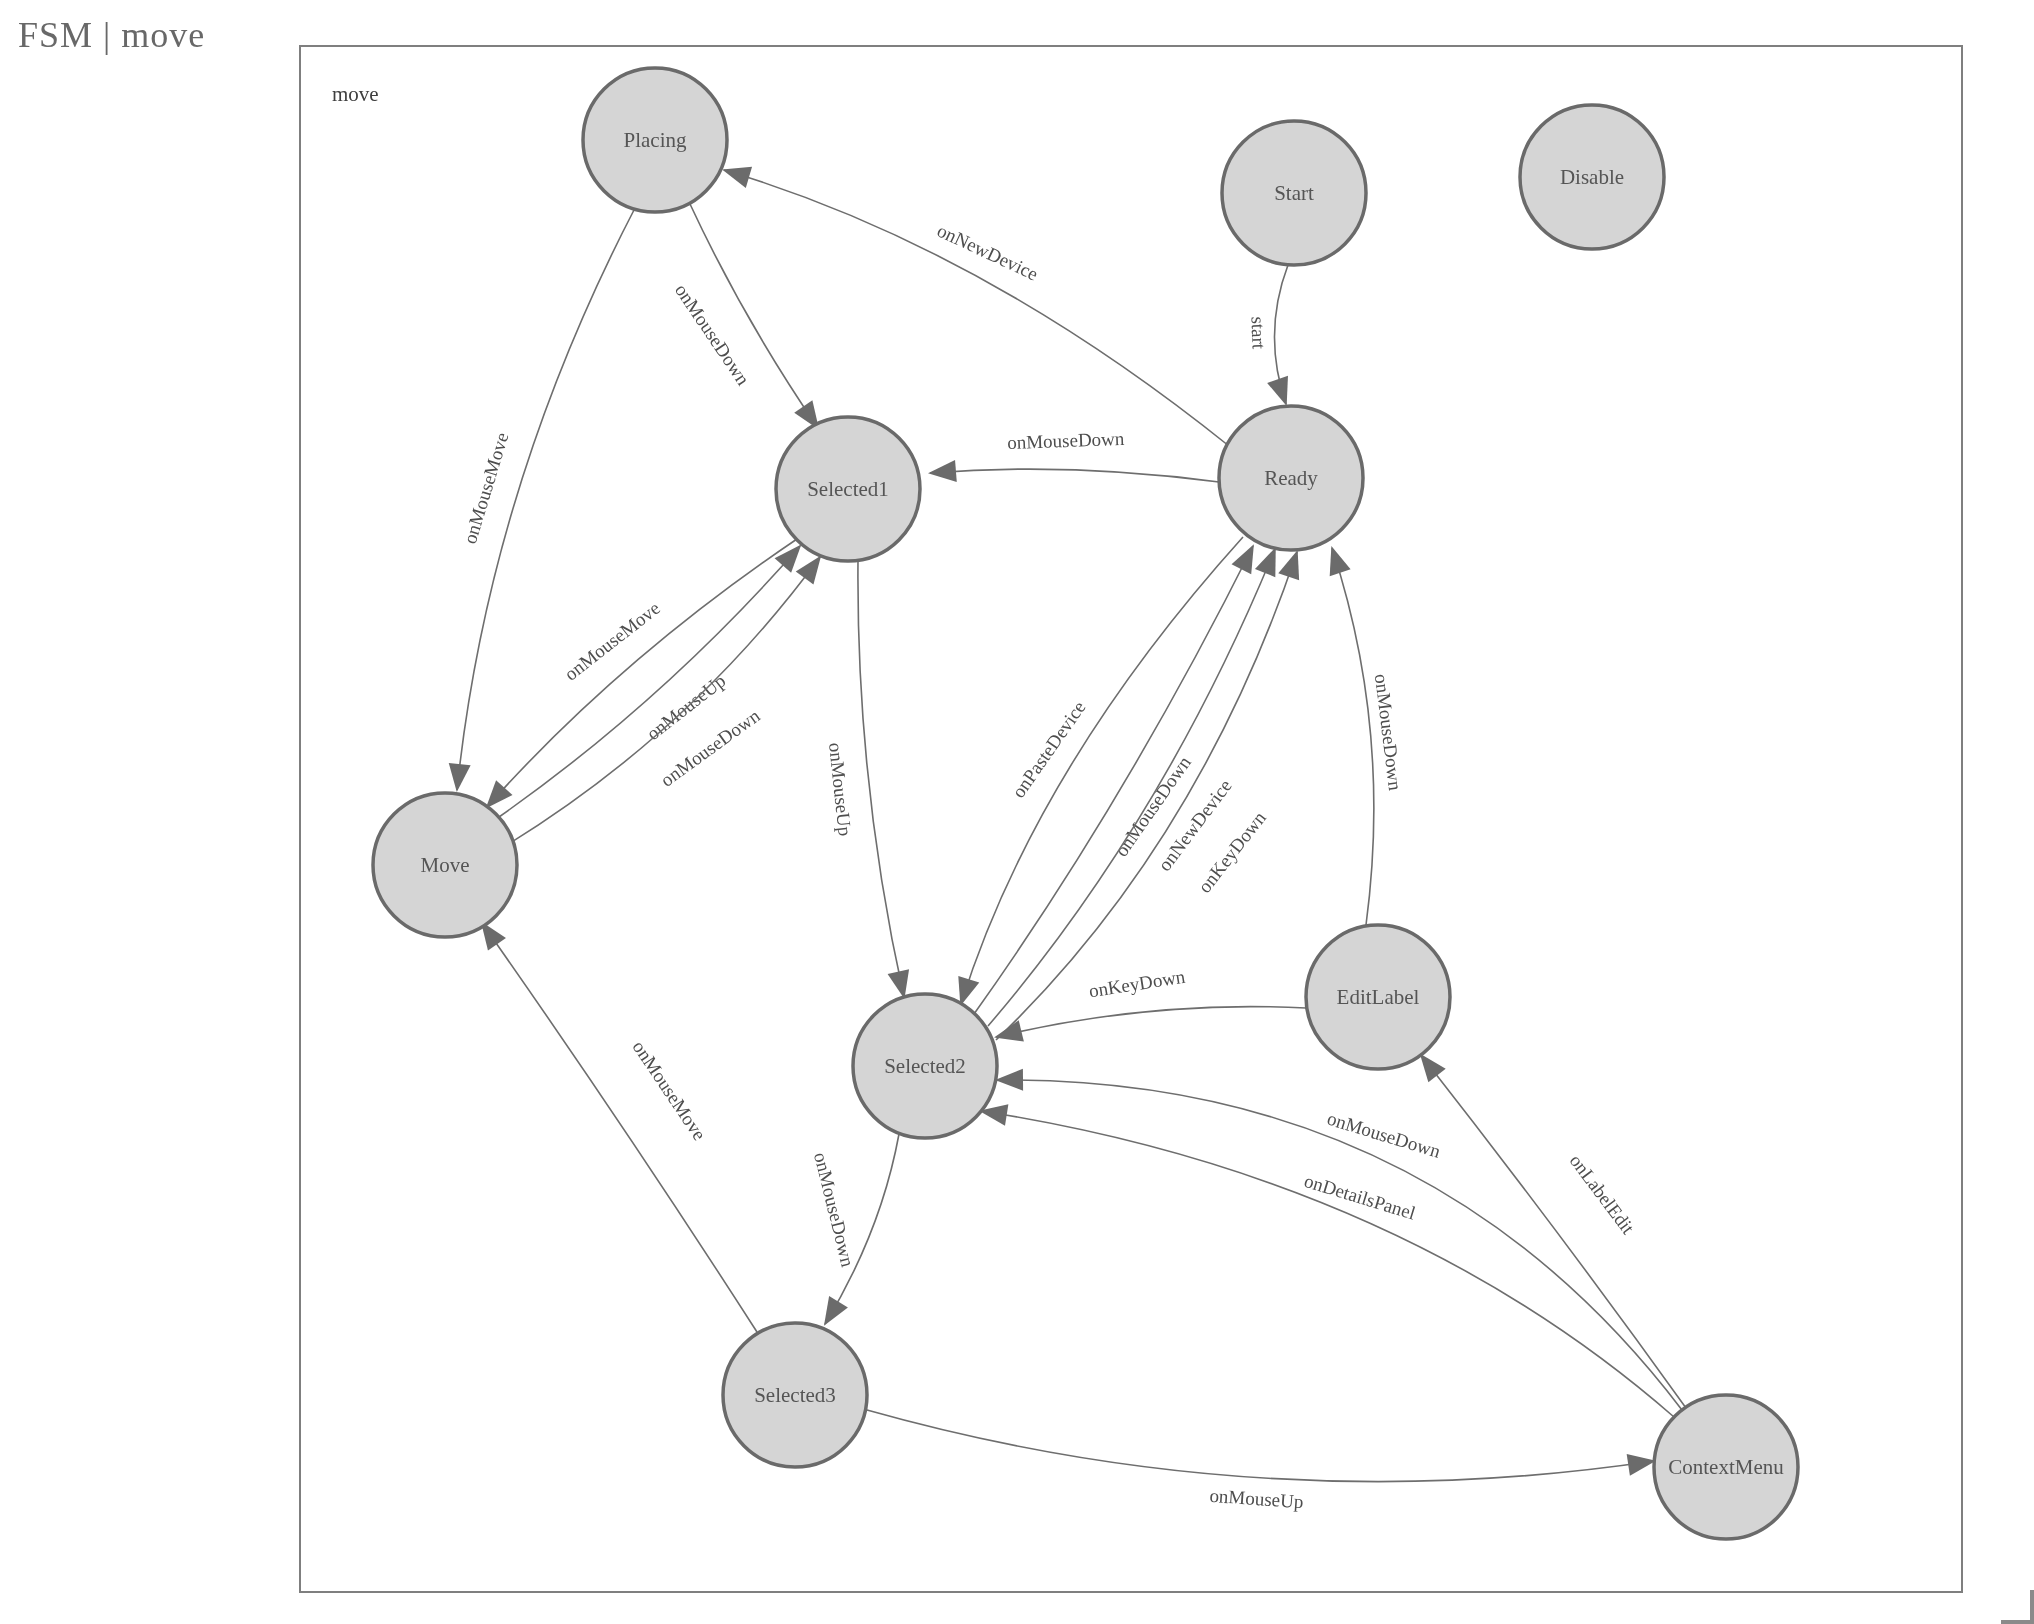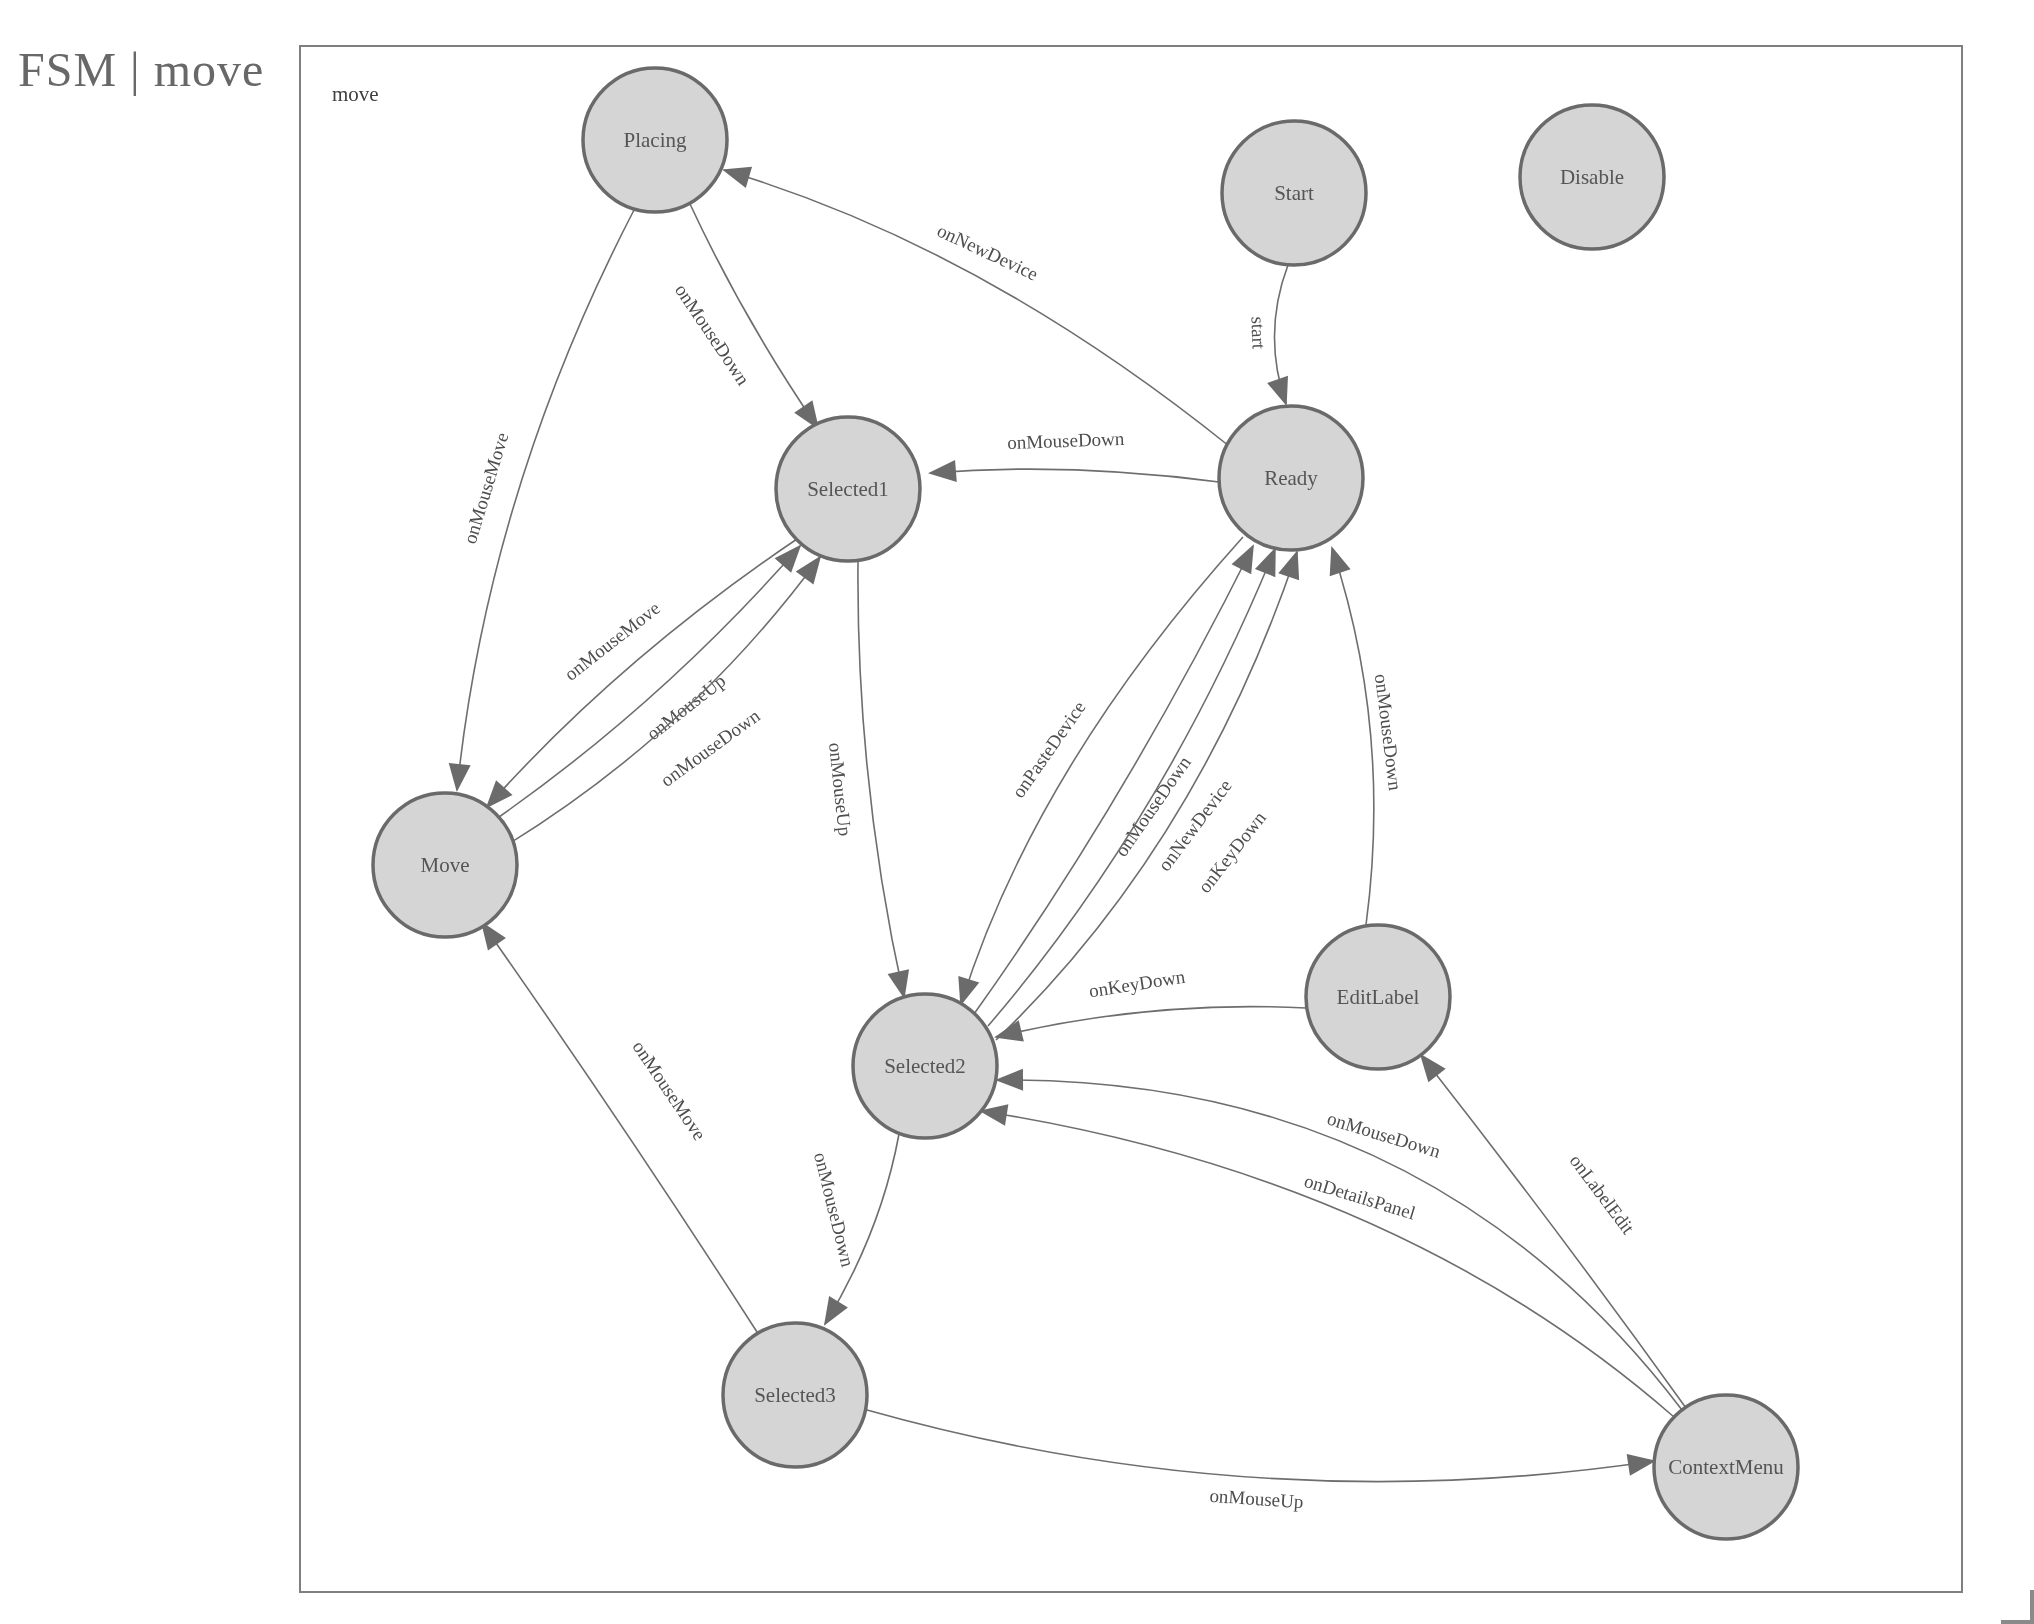--- a/index.html
+++ b/index.html
@@ -1,18 +1,18 @@
 <!DOCTYPE html>
 <html><head>
 <meta charset="utf-8">
 <style>
   html,body{margin:0;padding:0;background:#ffffff;}
   #stage{position:relative;width:2034px;height:1624px;background:#ffffff;overflow:hidden;
          font-family:"Liberation Serif","DejaVu Serif",serif;}
-  #page-title{position:absolute;left:18px;top:42px;font-size:48px;color:#686868;
+  #page-title{position:absolute;left:18px;top:14px;font-size:36px;color:#686868;
               letter-spacing:1px;white-space:pre;text-align:center;}
   #frame{position:absolute;left:299px;top:45px;width:1660px;height:1544px;
          border:2px solid #7f7f7f;background:#ffffff;}
   #canvas-label{position:absolute;left:332px;top:82px;font-size:21px;color:#3f3f3f;}
   svg{position:absolute;left:0;top:0;}
   .edge{fill:none;stroke:#6e6e6e;stroke-width:1.6px;}
   .edge-label{font-size:19px;fill:#4e4e4e;}
   .node-circle{fill:#d5d5d5;stroke:#6a6a6a;stroke-width:3.5px;}
   .node-label{font-size:21px;fill:#555555;text-anchor:middle;}
   .elbl{text-anchor:middle;}

